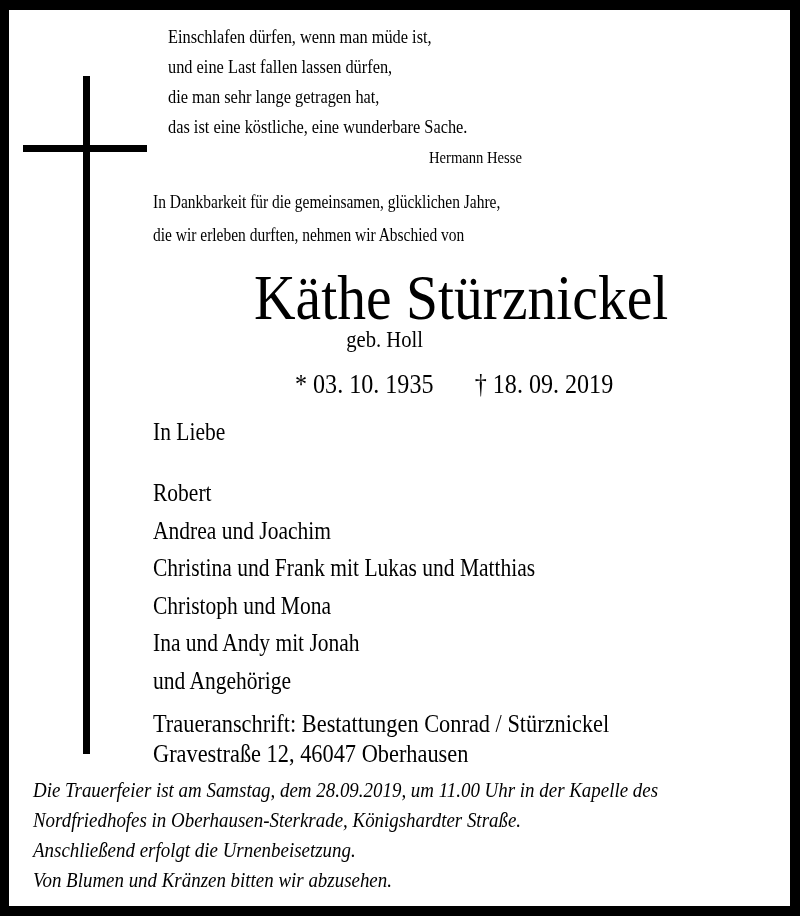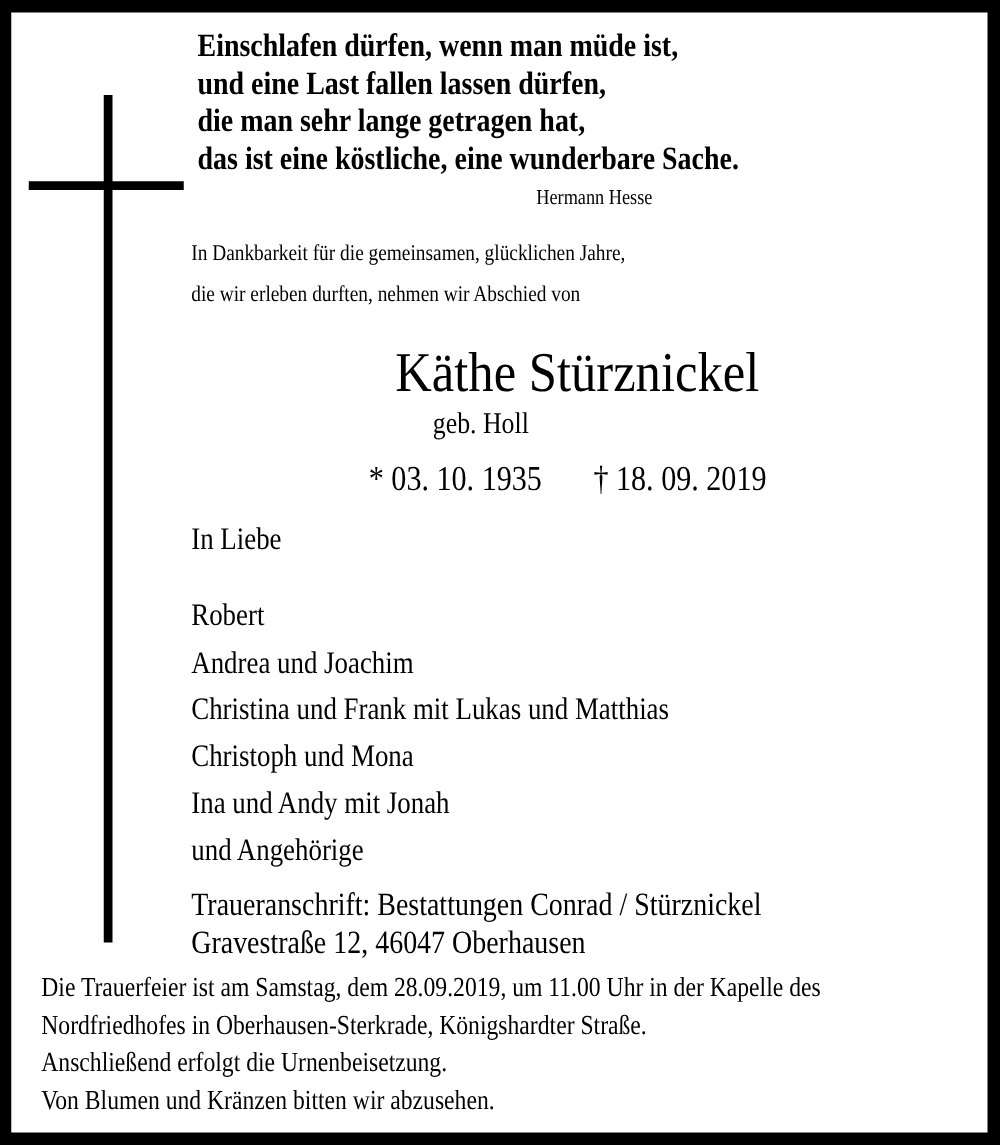--- a/index.html
+++ b/index.html
@@ -7,37 +7,37 @@
     width: 800px; height: 916px; background: #000; position: relative; overflow: hidden;
     font-family: "Liberation Serif", "DejaVu Serif", serif; color: #000;
   }
   .card {
     position: absolute; left: 9px; top: 10px; width: 781px; height: 896px;
     background: #fff;
   }
   .cross-v { position: absolute; left: 83px; top: 76px; width: 7px; height: 678px; background: #000; }
   .cross-h { position: absolute; left: 23px; top: 145px; width: 124px; height: 7px; background: #000; }
   .abs { position: absolute; white-space: nowrap; }
-  .poem { left: 158px; top: 22px; font-size: 26px; line-height: 30px; font-weight: bold; }
+  .poem { left: 168px; top: 22px; font-size: 19px; line-height: 30px; }
   .poem div { transform: scaleX(0.86); transform-origin: left center; }
   .author { left: 429px; top: 148px; font-size: 17px; transform: scaleX(0.86); transform-origin: left top; }
   .intro { left: 153px; top: 186px; font-size: 18px; line-height: 33px; }
   .intro div { transform: scaleX(0.86); transform-origin: left center; }
-  .name { left: 0; width: 800px; top: 266px; text-align: center; font-size: 45px; line-height: 64px; }
+  .name { left: 0; width: 800px; top: 266px; text-align: center; font-size: 64px; line-height: 64px; }
   .name span { display: inline-block; transform: scaleX(0.9); margin-left: 123px; }
   .maiden { left: 0; width: 647px; top: 326px; text-align: center; font-size: 24px; }
   .maiden span { display: inline-block; transform: scaleX(0.86); margin-left: 123px; }
   .dates { left: 295px; top: 368px; font-size: 28px; transform: scaleX(0.86); transform-origin: left top; }
   .dates .gap { display: inline-block; width: 48px; }
   .love { left: 153px; top: 418px; font-size: 25px; transform: scaleX(0.86); transform-origin: left top; }
   .family { left: 153px; top: 474px; font-size: 25px; line-height: 37.5px; }
   .family div { transform: scaleX(0.86); transform-origin: left center; }
   .address { left: 153px; top: 709px; font-size: 26px; line-height: 30px; }
   .address div { transform: scaleX(0.86); transform-origin: left center; }
-  .notice { left: 33px; top: 775px; font-size: 22px; line-height: 30px; }
+  .notice { left: 33px; top: 775px; font-size: 22px; line-height: 30px; font-style: italic; }
   .notice div { transform: scaleX(0.86); transform-origin: left center; }
 </style>
 </head>
 <body>
 
 <div class="card"></div>
 
 <div class="cross-v"></div>
 <div class="cross-h"></div>
 

